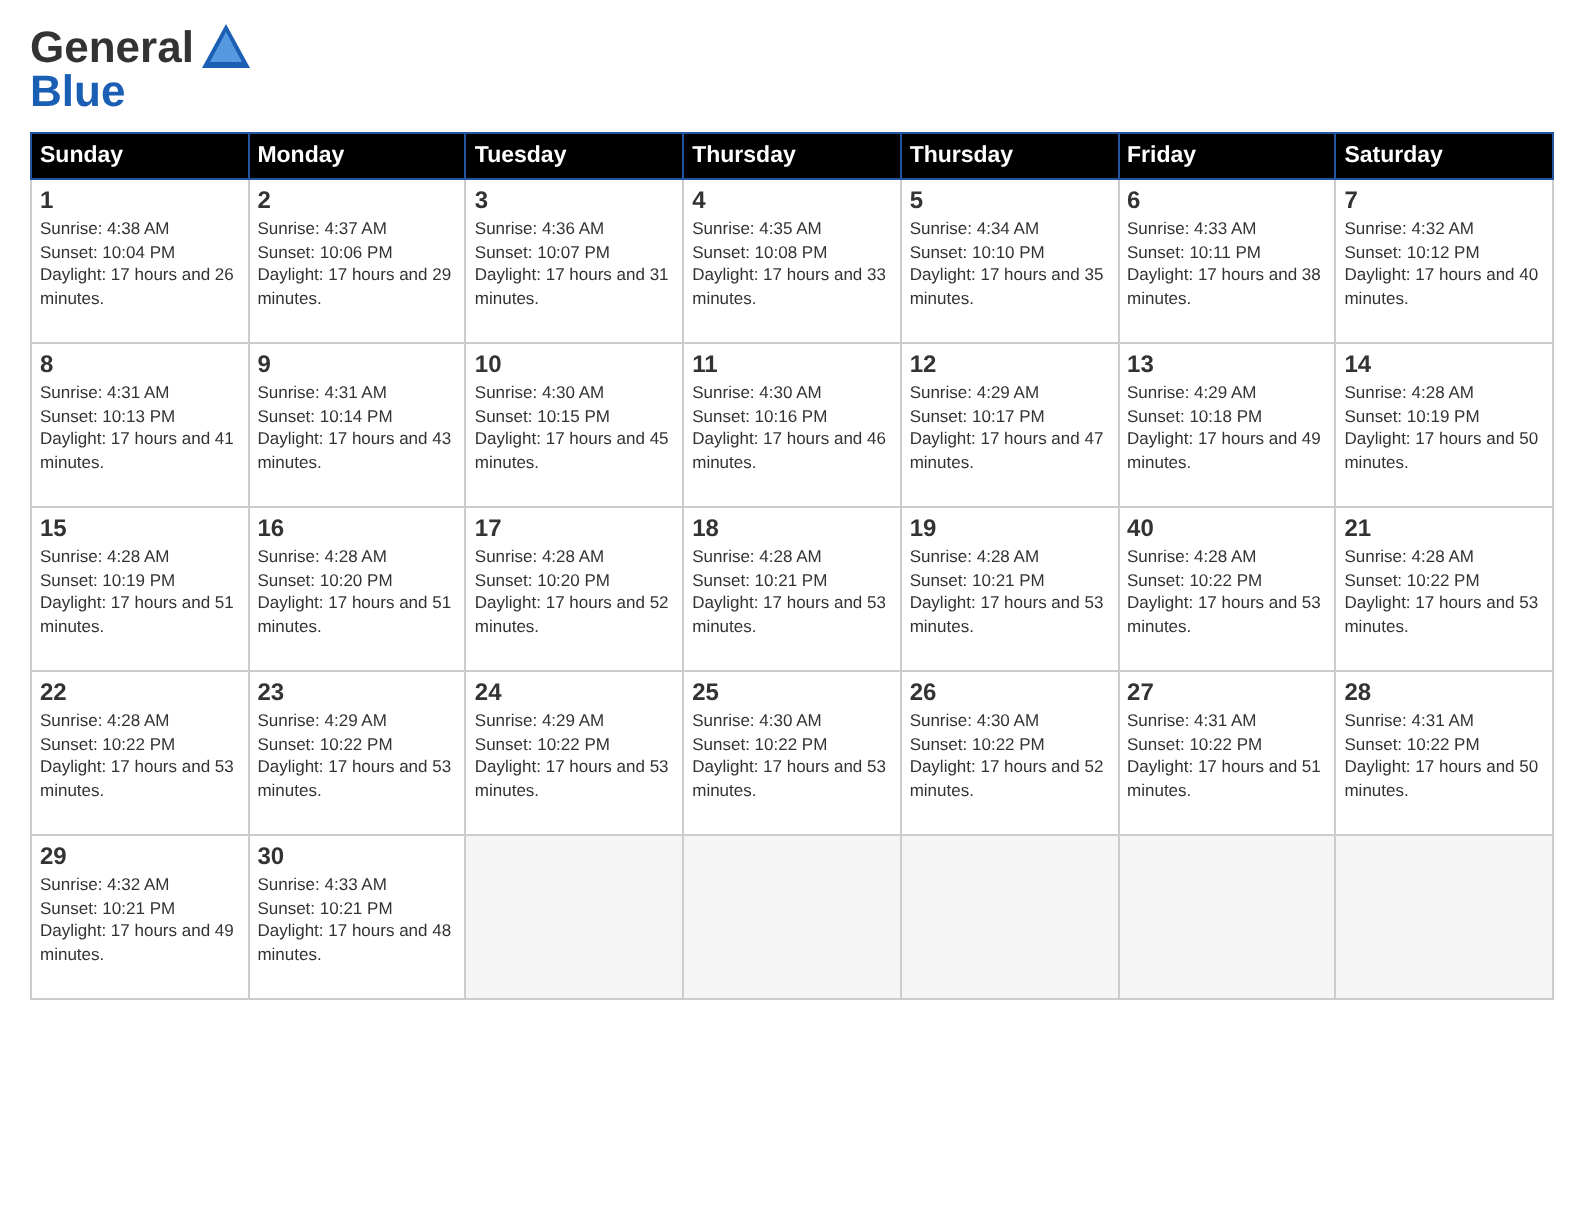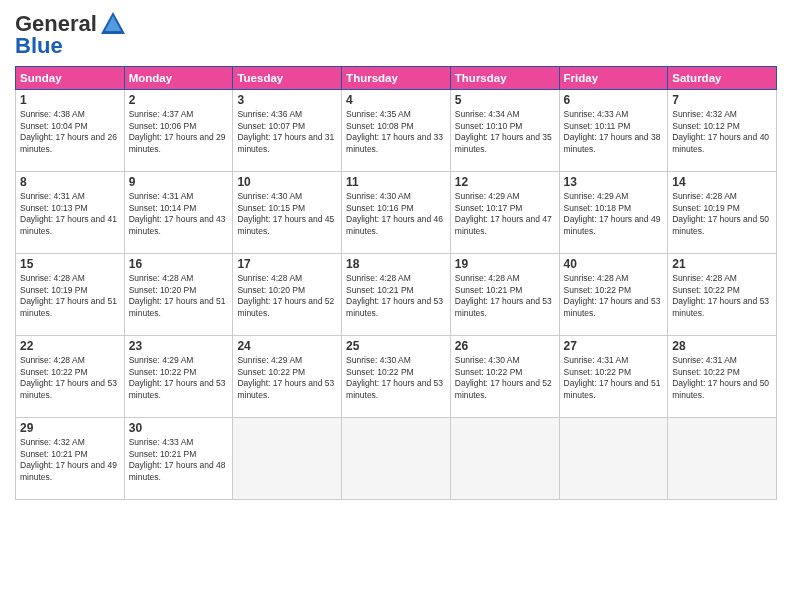--- a/index.html
+++ b/index.html
@@ -50,21 +50,21 @@
     .title-location {
       font-size: 15px;
       color: #555;
     }
     .calendar {
       width: 100%;
       border-collapse: collapse;
       table-layout: fixed;
     }
     .calendar th {
-      background: #ec4899;
+      background: #000000;
       color: #fff;
       font-size: 11.5px;
       font-weight: bold;
       padding: 5px 4px;
       text-align: left;
       border: 1px solid #2255a4;
     }
     .calendar td {
       border: 1px solid #ccc;
       vertical-align: top;

